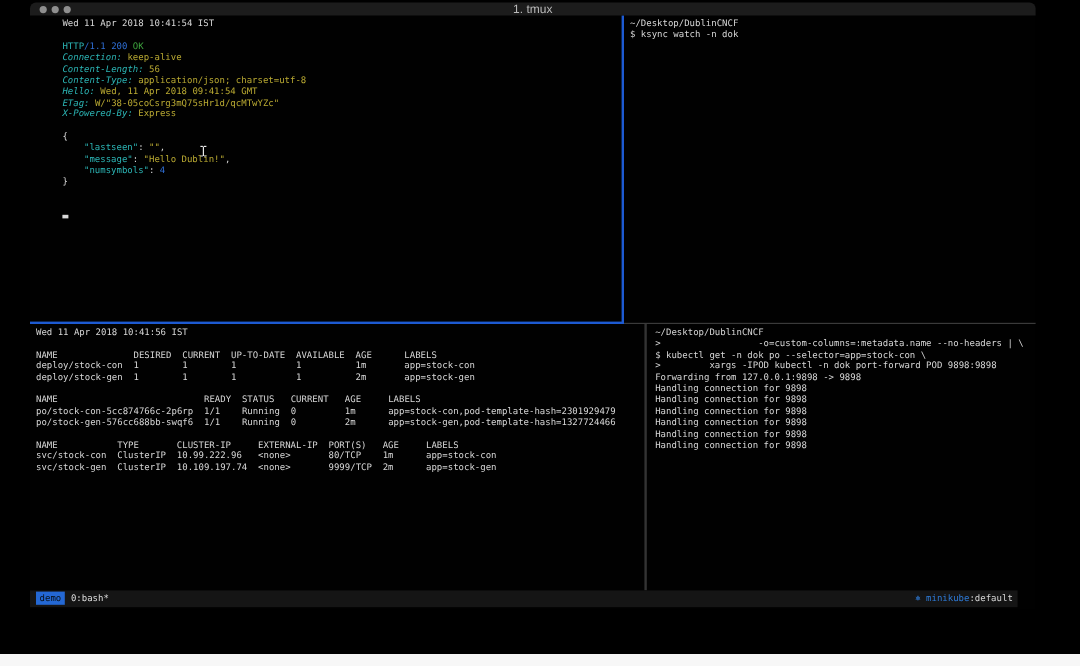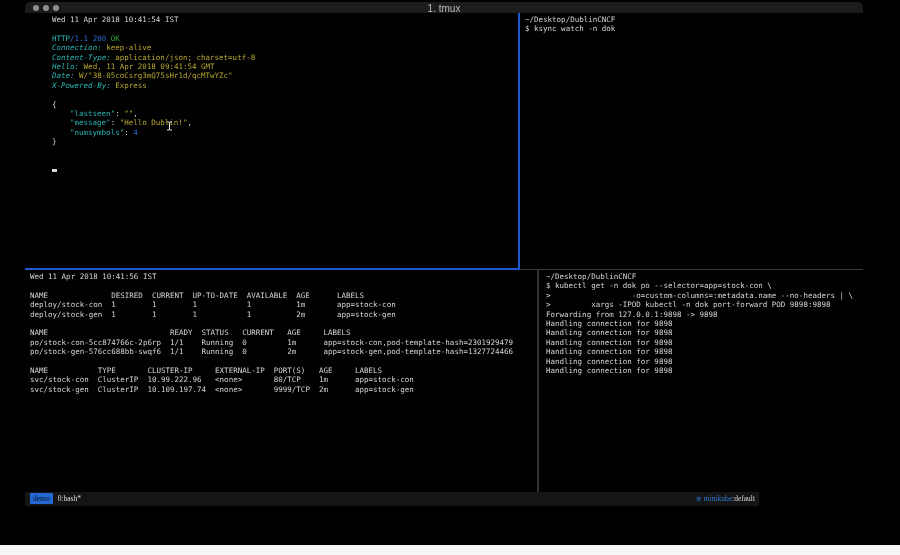--- a/index.html
+++ b/index.html
@@ -53,22 +53,22 @@
   
   .c{display:inline-block;vertical-align:top;white-space:pre;}
   .t-deploy .c0{width:18ch}.t-deploy .c1{width:9ch}.t-deploy .c2{width:9ch}
   .t-deploy .c3{width:12ch}.t-deploy .c4{width:11ch}.t-deploy .c5{width:9ch}
   .t-pods .c0{width:31ch}.t-pods .c1{width:7ch}.t-pods .c2{width:9ch}
   .t-pods .c3{width:10ch}.t-pods .c4{width:8ch}
   .t-svc .c0{width:15ch}.t-svc .c1{width:11ch}.t-svc .c2{width:15ch}
   .t-svc .c3{width:13ch}.t-svc .c4{width:10ch}.t-svc .c5{width:8ch}
 
   
-  .statusbar{position:absolute;left:0;top:479px;width:734px;height:14px;background:#151515;
-             font-size:7.5px;line-height:14px;font-family:Liberation Serif, serif;}
+  .statusbar{position:absolute;left:0;top:479px;width:823px;height:14px;background:#151515;
+             font-size:7.5px;line-height:14px;}
   .sb-left{position:absolute;left:5px;top:0;}
   .session-badge{background:#2468d4;color:#081018;padding:1px 3px;}
   .win-label{color:#dedede;margin-left:5px;}
   .sb-right{position:absolute;right:4px;top:0;text-align:center;}
   .kube-icon{color:#2e7bd8;}
   .kube-ctx{color:#2e7bd8;}
   .kube-ns{color:#d6d6d6;}
 
   .footer-strip{position:absolute;left:0;bottom:0;width:900px;height:10px;background:#f7f7f7;}
 </style>
@@ -88,23 +88,24 @@
       <div class="wtitle">1. tmux</div>
     </div>
 
     <div class="terminal">
 
       <div class="pane pane-tl">
         <div class="line">Wed 11 Apr 2018 10:41:54 IST</div>
         <div class="line blank"></div>
         <div class="line"><span class="cyan">HTTP</span><span class="blue">/1.1 200</span><span class="green sp">OK</span></div>
         <div class="line kv"><span class="key">Connection:</span><span class="val">keep-alive</span></div>
+        <div class="line kv"><span class="key">Content-Length:</span><span class="val">56</span></div>
         <div class="line kv"><span class="key">Content-Type:</span><span class="val">application/json; charset=utf-8</span></div>
         <div class="line kv"><span class="key">Hello:</span><span class="val">Wed, 11 Apr 2018 09:41:54 GMT</span></div>
-        <div class="line kv"><span class="key">Date:</span><span class="val">W/"38-05coCsrg3mQ75sHr1d/qcMTwYZc"</span></div>
+        <div class="line kv"><span class="key">ETag:</span><span class="val">W/"38-05coCsrg3mQ75sHr1d/qcMTwYZc"</span></div>
         <div class="line kv"><span class="key">X-Powered-By:</span><span class="val">Express</span></div>
         <div class="line blank"></div>
         <div class="line white">{</div>
         <div class="line indent"><span class="jkey">"lastseen"</span><span class="yellow">""</span><span class="white">,</span></div>
         <div class="line indent"><span class="jkey">"message"</span><span class="yellow">"Hello Dublin!"</span><span class="white">,</span></div>
         <div class="line indent"><span class="jkey">"numsymbols"</span><span class="blue">4</span><span class="white"></span></div>
         <div class="line white">}</div>
         <div class="line blank"></div>
         <div class="line blank"></div>
         <div class="line"><span class="cursor"></span></div>
@@ -147,22 +148,22 @@
           <div class="line"><span class="c c0">NAME</span><span class="c c1">TYPE</span><span class="c c2">CLUSTER-IP</span><span class="c c3">EXTERNAL-IP</span><span class="c c4">PORT(S)</span><span class="c c5">AGE</span><span class="c">LABELS</span></div>
           <div class="line"><span class="c c0">svc/stock-con</span><span class="c c1">ClusterIP</span><span class="c c2">10.99.222.96</span><span class="c c3">&lt;none&gt;</span><span class="c c4">80/TCP</span><span class="c c5">1m</span><span class="c">app=stock-con</span></div>
           <div class="line"><span class="c c0">svc/stock-gen</span><span class="c c1">ClusterIP</span><span class="c c2">10.109.197.74</span><span class="c c3">&lt;none&gt;</span><span class="c c4">9999/TCP</span><span class="c c5">2m</span><span class="c">app=stock-gen</span></div>
         </div>
       </div>
 
       <div class="vdiv-bottom"></div>
 
       <div class="pane pane-br">
         <div class="line">~/Desktop/DublinCNCF</div>
+        <div class="line">&gt;                  -o=custom-columns=:metadata.name --no-headers | \</div>
         <div class="line">$ kubectl get -n dok po --selector=app=stock-con \</div>
-        <div class="line">&gt;                  -o=custom-columns=:metadata.name --no-headers | \</div>
         <div class="line">&gt;         xargs -IPOD kubectl -n dok port-forward POD 9898:9898</div>
         <div class="line">Forwarding from 127.0.0.1:9898 -&gt; 9898</div>
         <div class="line">Handling connection for 9898</div>
         <div class="line">Handling connection for 9898</div>
         <div class="line">Handling connection for 9898</div>
         <div class="line">Handling connection for 9898</div>
         <div class="line">Handling connection for 9898</div>
         <div class="line">Handling connection for 9898</div>
       </div>
 

